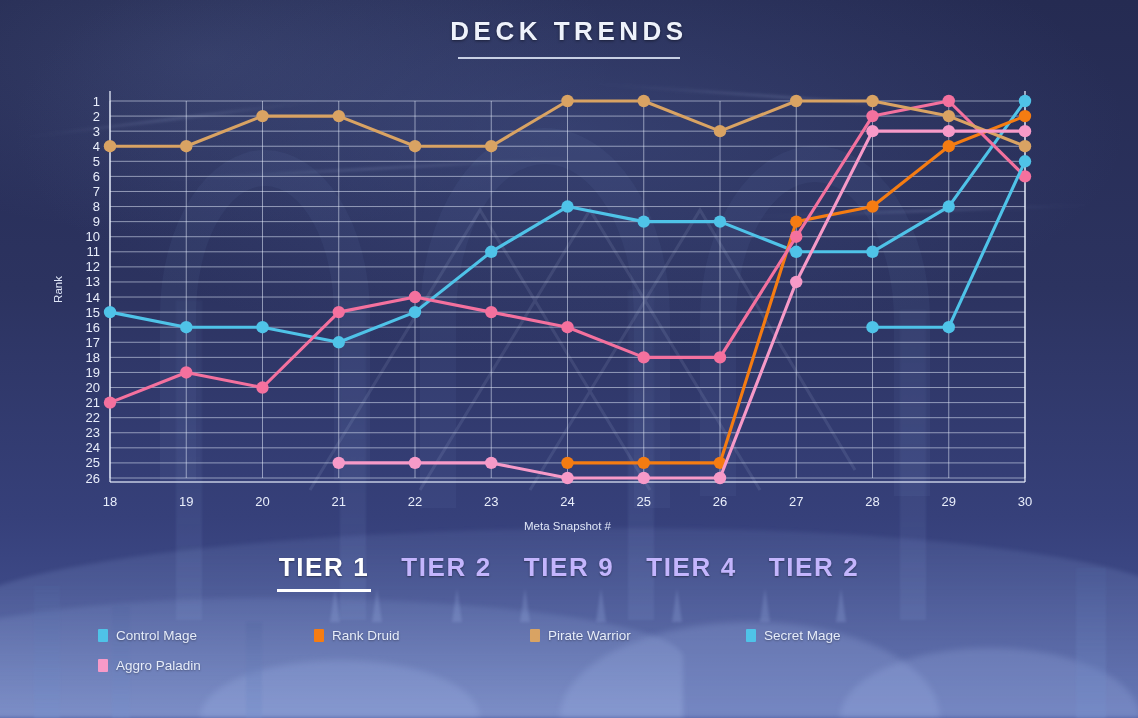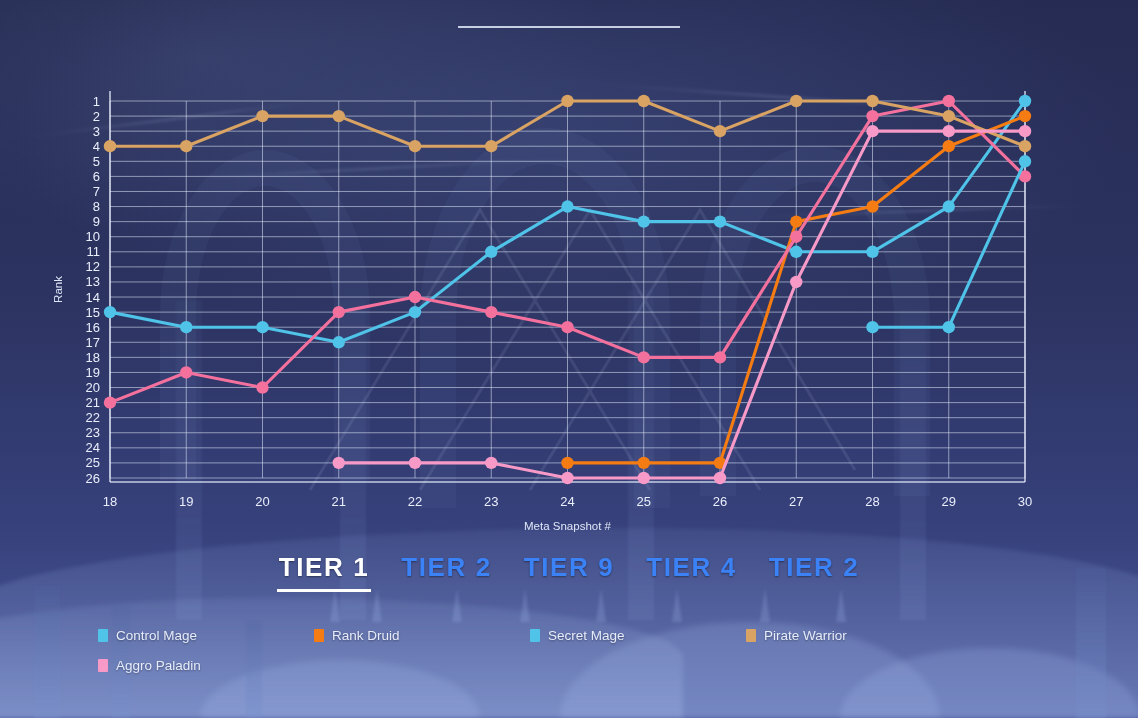--- a/index.html
+++ b/index.html
@@ -90,21 +90,21 @@
   .series-dot { stroke:none; }
 
   
   #tier-nav {
     position:absolute; left:0; right:0; top:552px; z-index:6;
     display:flex; justify-content:center; align-items:flex-end; gap:28px;
   }
   .tier-tab {
     position:relative; padding:0 2px 9px; cursor:pointer;
     font-size:26px; font-weight:bold; letter-spacing:1.6px;
-    color:#3b82f6; text-shadow:0 1px 2px rgba(0,0,0,.4);
+    color:#c4b5fd; text-shadow:0 1px 2px rgba(0,0,0,.4);
     background:none; border:none; font-family:"Liberation Sans", sans-serif;
   }
   .tier-tab.active { color:#ffffff; }
   .tier-tab.active::after {
     content:""; position:absolute; left:0; right:0; bottom:0;
     height:3px; background:#ffffff;
   }
 
   
   #legend {
@@ -164,20 +164,21 @@
   <div class="spike" style="left:372px;"></div>
   <div class="spike" style="left:452px;"></div>
   <div class="spike" style="left:520px;"></div>
   <div class="spike" style="left:596px;"></div>
   <div class="spike" style="left:672px;"></div>
   <div class="spike" style="left:760px;"></div>
   <div class="spike" style="left:836px;"></div>
 </div>
 
 <div id="title-block">
+  <h1>DECK TRENDS</h1>
   <div id="title-rule"></div>
 </div>
 
 <div id="chart-wrap">
   <svg id="chart-svg" width="1138" height="470">
     <g id="grid-layer">
         <line x1="110" x2="1025" y1="23" y2="23" class="gridline"></line>
         <line x1="110" x2="1025" y1="38.08" y2="38.08" class="gridline"></line>
         <line x1="110" x2="1025" y1="53.16" y2="53.16" class="gridline"></line>
         <line x1="110" x2="1025" y1="68.24" y2="68.24" class="gridline"></line>
@@ -360,24 +361,24 @@
 <div id="legend">
     <div class="legend-item">
       <span class="legend-swatch" style="background: rgb(79, 195, 232);"></span>
       <span class="legend-label">Control Mage</span>
     </div>
     <div class="legend-item">
       <span class="legend-swatch" style="background: rgb(245, 124, 18);"></span>
       <span class="legend-label">Rank Druid</span>
     </div>
     <div class="legend-item">
+      <span class="legend-swatch" style="background: rgb(217, 163, 99);"></span>
+      <span class="legend-label">Pirate Warrior</span>
+    </div>
+    <div class="legend-item">
       <span class="legend-swatch" style="background: rgb(79, 195, 232);"></span>
       <span class="legend-label">Secret Mage</span>
     </div>
     <div class="legend-item">
-      <span class="legend-swatch" style="background: rgb(217, 163, 99);"></span>
-      <span class="legend-label">Pirate Warrior</span>
-    </div>
-    <div class="legend-item">
       <span class="legend-swatch" style="background: rgb(247, 154, 200);"></span>
       <span class="legend-label">Aggro Paladin</span>
     </div>
   </div>
 
 </body></html>

